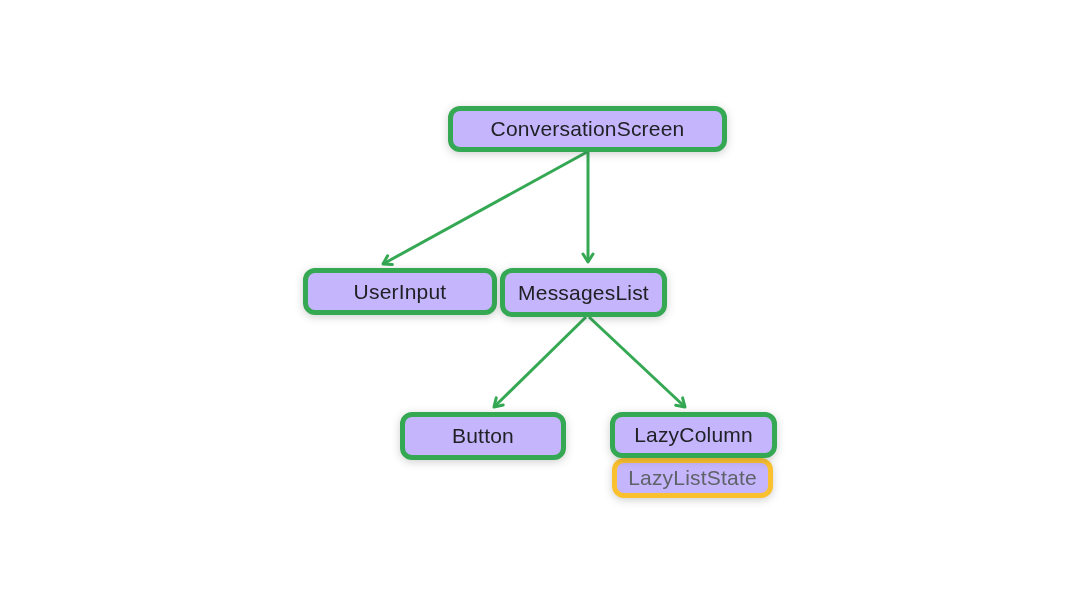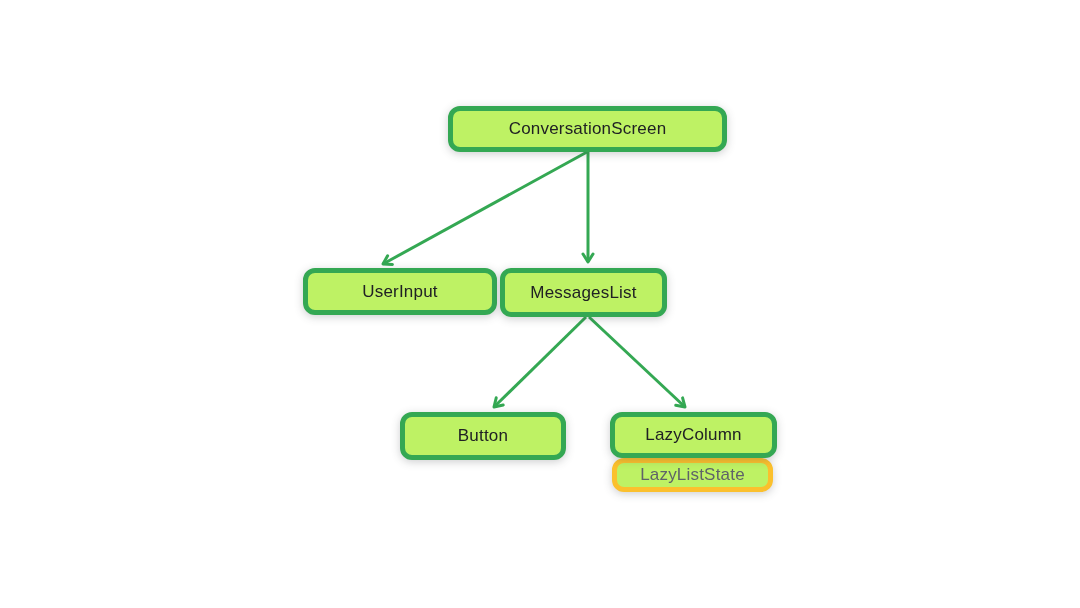--- a/index.html
+++ b/index.html
@@ -38,45 +38,45 @@
   .edges marker path {
     stroke: var(--arrow);
     fill: none;
     stroke-width: 3;
     stroke-linecap: round;
     stroke-linejoin: round;
   }
   .node {
     position: absolute;
     box-sizing: border-box;
-    background: #bef264;
+    background: #c4b5fd;
     border: 5px solid var(--node-border);
     border-radius: 12px;
     display: flex;
     align-items: center;
     justify-content: center;
-    font-size: 17px;
+    font-size: 21px;
     letter-spacing: 0.2px;
     color: var(--node-text);
     box-shadow: 0 2px 8px rgba(60, 64, 67, 0.25);
     z-index: 2;
     white-space: nowrap;
   }
   .node.state {
     border-color: var(--state-border);
     color: var(--state-text);
     z-index: 1;
   }
   
   .n-conversation { left: 448px; top: 106px; width: 279px; height: 46px; }
   .n-userinput    { left: 303px; top: 268px; width: 194px; height: 47px; }
-  .n-messageslist { left: 500px; top: 268px; width: 167px; height: 49px; border-radius: 11px; }
+  .n-messageslist { left: 500px; top: 268px; width: 167px; height: 49px; }
   .n-button       { left: 400px; top: 412px; width: 166px; height: 48px; align-items: center; }
   .n-lazycolumn   { left: 610px; top: 412px; width: 167px; height: 46px; }
-  .n-lazyliststate{ left: 612px; top: 458px; width: 161px; height: 34px; }
+  .n-lazyliststate{ left: 612px; top: 458px; width: 161px; height: 40px; }
 </style>
 </head>
 <body>
 
 <div class="canvas">
 
   <svg class="edges" viewBox="0 0 1080 608" xmlns="http://www.w3.org/2000/svg">
     <defs>
       <marker id="arrowhead" markerUnits="userSpaceOnUse" markerWidth="16" markerHeight="16" refX="10" refY="7" orient="auto">
         <path d="M2,2 L10,7 L2,12"></path>

